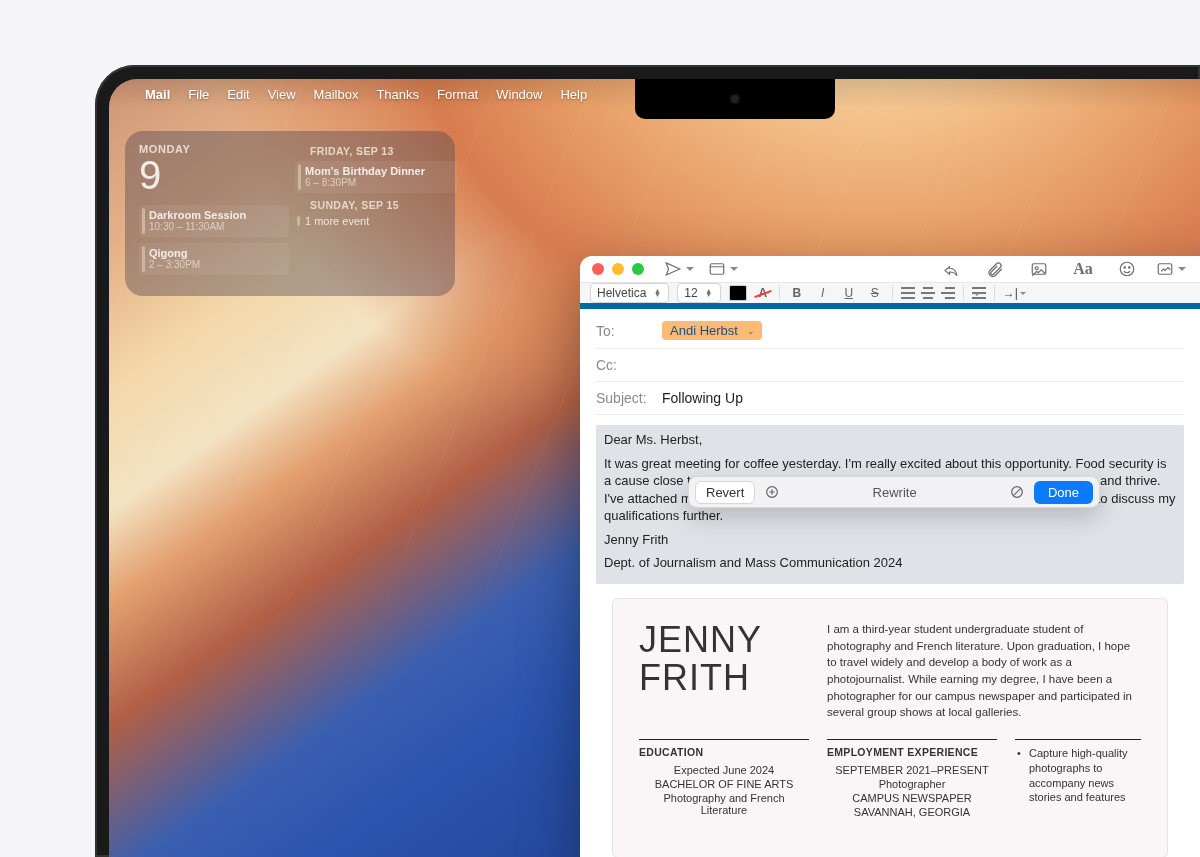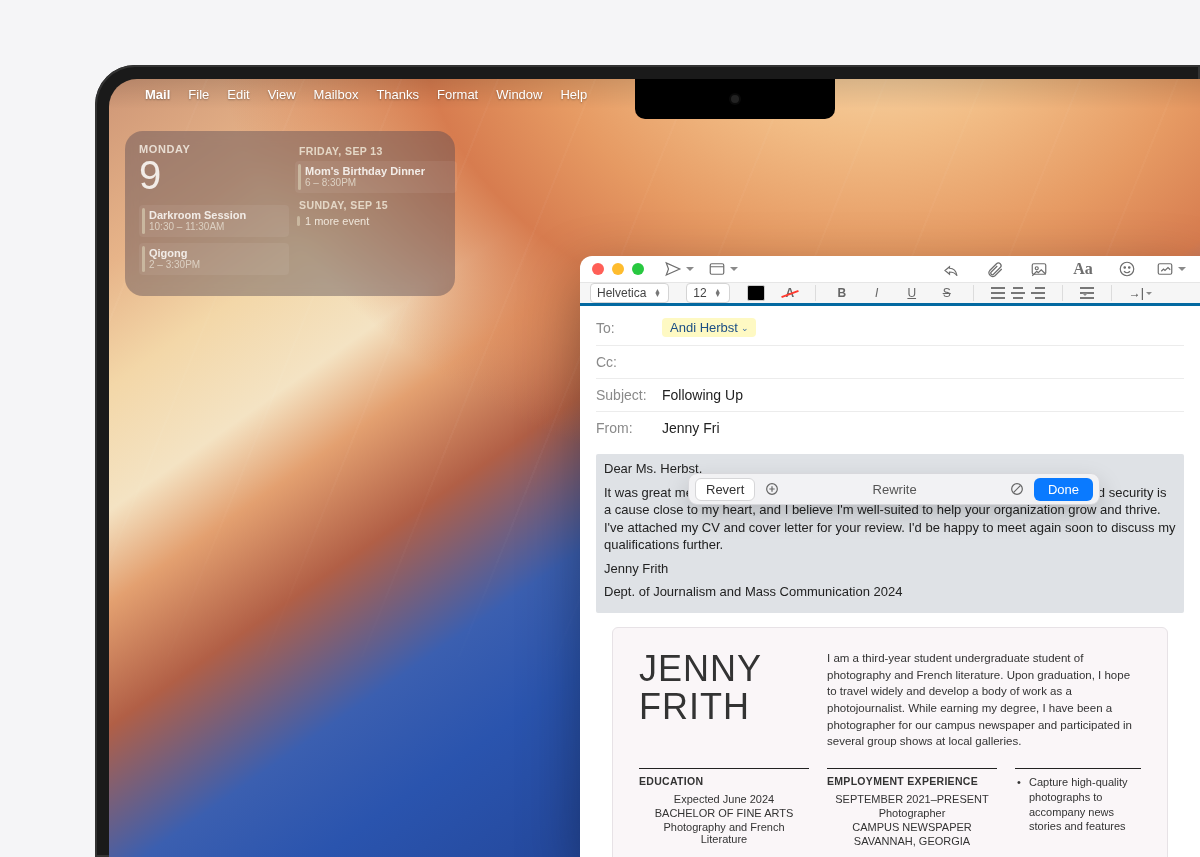--- a/index.html
+++ b/index.html
@@ -57,41 +57,41 @@
     color: #f2ece7;
     display: grid; grid-template-columns: 150px 162px; gap: 0 6px;
     font-size: 11px;
   }
   .widget .left .dow { letter-spacing: .6px; font-size: 11px; color:#e8ddd2; font-weight:600; }
   .widget .left .daynum { font-size: 40px; font-weight: 300; line-height: 1; margin-bottom: 10px; }
   .wblock { position:relative; background: rgba(255,255,255,.06); border-radius:4px; padding:4px 8px 5px 10px; margin-bottom:6px; }
   .wblock::before { content:""; position:absolute; left:3px; top:3px; bottom:3px; width:3px; border-radius:2px; background:#c9b79f; }
   .wblock .t { font-weight:600; font-size:11px; }
   .wblock .s { font-size:10px; color:#dcd0c2; }
-  .whead { font-size:10.5px; letter-spacing:.4px; color:#e4d7c6; font-weight:700; margin:2px 0 4px 4px; }
+  .whead { font-size:10.5px; letter-spacing:.4px; color:#e4d7c6; font-weight:700; margin:2px 0 4px 15px; }
   .more { font-size:11px; color:#efe6da; padding-left:10px; position:relative; }
   .more::before { content:""; position:absolute; left:2px; top:1px; bottom:1px; width:3px; border-radius:2px; background:#c9b79f; }
 
   
   .mailwin {
     position: absolute; right: 0; top: 177px; width: 620px; bottom: 0;
     background: #fff; border-top-left-radius: 12px;
     box-shadow: 0 22px 60px rgba(0,0,0,.35);
     display: flex; flex-direction: column; overflow: hidden; z-index: 30;
   }
   .titlebar { height: 42px; display:flex; align-items:center; padding:0 12px; gap:10px; border-bottom:1px solid #e6e6e6; }
   .traffic { display:flex; gap:8px; margin-right:8px; }
   .dot { width:12px; height:12px; border-radius:50%; }
   .dot.red{background:#ff5f57;} .dot.yellow{background:#febc2e;} .dot.green{background:#28c840;}
   .tb-spacer { flex:1; }
   .tb-btn { width:34px; height:26px; display:flex; align-items:center; justify-content:center; color:#6d6d6d; border-radius:6px; }
   .tb-btn svg { width:18px; height:18px; stroke:#6d6d6d; fill:none; stroke-width:1.6; }
   .tb-btn.caret::after { content:""; margin-left:4px; border:4px solid transparent; border-top-color:#8a8a8a; transform:translateY(2px); }
 
-  .fmtbar { height:28px; background:#f6f6f6; border-bottom:3px solid #0369a1; display:flex; align-items:center; gap:17px; padding:0 10px; font-size:12px; color:#444; }
+  .fmtbar { height:28px; background:#f6f6f6; border-bottom:6px solid #0369a1; display:flex; align-items:center; gap:8px; padding:0 10px; font-size:12px; color:#444; }
   .select { display:flex; align-items:center; gap:6px; background:#fff; border:1px solid #d4d4d4; border-radius:4px; padding:1px 6px; height:20px; }
   .select .arrows { width:10px; display:flex; flex-direction:column; align-items:center; line-height:4px; font-size:7px; color:#777; }
   .swatch { width:18px; height:16px; background:#000; border:1px solid #ccc; border-radius:2px; }
   .Astrike { position:relative; font-weight:700; color:#666; width:16px; text-align:center; }
   .Astrike::after { content:""; position:absolute; left:-1px; right:-1px; top:50%; height:2px; background:#ff3b30; transform:rotate(-20deg); }
   .fbtn { width:18px; text-align:center; color:#666; }
   .fbtn.b{font-weight:700;} .fbtn.i{font-style:italic;} .fbtn.u{text-decoration:underline;} .fbtn.s{text-decoration:line-through;}
   .sep { width:1px; height:16px; background:#dcdcdc; }
   .alignset, .listset, .indset { display:flex; gap:6px; align-items:center; }
   .smallcaret::after { content:""; margin-left:2px; border:3px solid transparent; border-top-color:#8a8a8a; display:inline-block; transform:translateY(1px); }
@@ -104,21 +104,21 @@
     linear-gradient(#777,#777) 0 5px/100% 2px no-repeat,
     linear-gradient(#777,#777) 2px 10px/10px 2px no-repeat; }
   .iconlines.right { background:
     linear-gradient(#777,#777) 4px 0/10px 2px no-repeat,
     linear-gradient(#777,#777) 0 5px/100% 2px no-repeat,
     linear-gradient(#777,#777) 4px 10px/10px 2px no-repeat; }
 
   .headers { padding: 4px 16px 0; }
   .hrow { display:flex; align-items:center; gap:8px; padding:8px 0; border-bottom:1px solid #ececec; font-size:14px; }
   .hrow .lab { color:#8a8a8a; width:58px; }
-  .chip { background:#fef9c3; color:#1b4e85; padding:2px 8px; border-radius:4px; font-size:13px; display:inline-flex; align-items:center; gap:3px;text-align:center; }
+  .chip { background:#fdba74; color:#1b4e85; padding:2px 8px; border-radius:4px; font-size:13px; display:inline-flex; align-items:center; gap:9px;text-align:center; }
   .chip .chev { font-size:9px; color:#3b6fa9; }
   .hval { color:#222; }
 
   .popover {
     position:absolute; left:108px; top:167px; width:412px; height:32px;
     background:#f2f2f4; border:1px solid #d8d8dc; border-radius:9px;
     box-shadow:0 10px 24px rgba(0,0,0,.18);
     display:flex; align-items:center; padding:0 6px; gap:6px; z-index:5;
   }
   .popover .pbtn { background:#fff; border:1px solid #d6d6d8; border-radius:6px; padding:3px 10px; font-size:13px; color:#333; }
@@ -290,24 +290,20 @@
           </span>
         </div>
         <div class="hrow">
           <span class="lab">Cc:</span>
           <span class="hval"></span>
         </div>
         <div class="hrow">
           <span class="lab">Subject:</span>
           <span class="hval">Following Up</span>
         </div>
-        <div class="hrow" style="border-bottom:none;">
-          <span class="lab">From:</span>
-          <span class="hval">Jenny Fri</span>
-        </div>
 
         <div class="popover">
           <button class="pbtn">Revert</button>
           <div class="picon">
             <svg width="16" height="16" viewBox="0 0 24 24" fill="none" stroke="#666" stroke-width="1.8">
                 <circle cx="12" cy="12" r="8"></circle>
                 <path d="M8 12h8M12 8v8"></path>
               </svg>
           </div>
           <div class="title">Rewrite</div>

